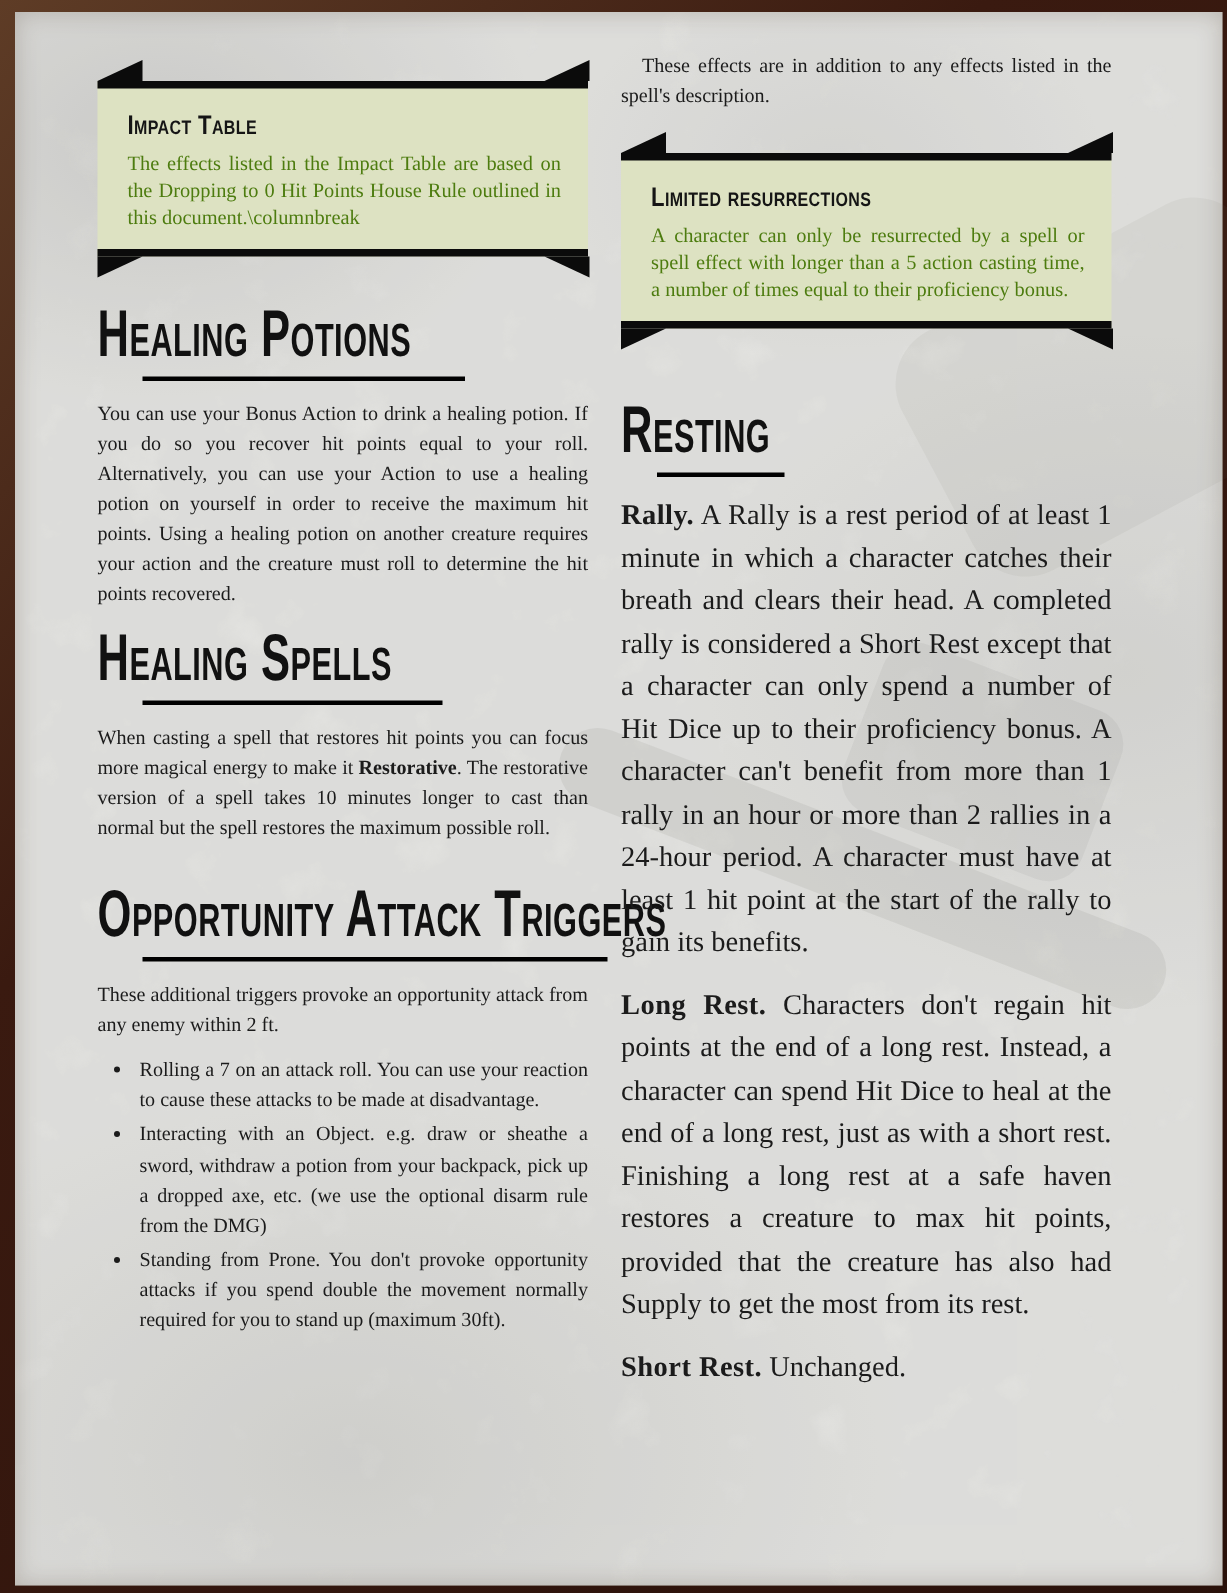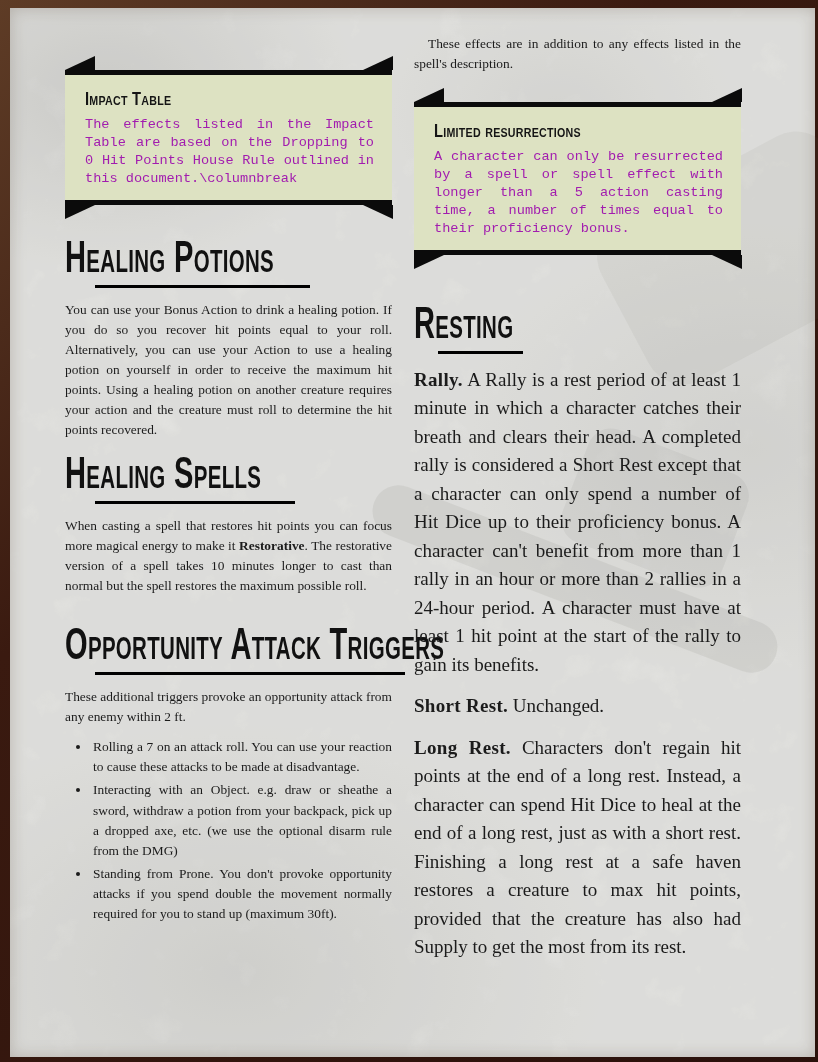--- a/index.html
+++ b/index.html
@@ -23,26 +23,26 @@
   .col-right{left:404px;top:26px;}
   p.body{font-size:13.4px;line-height:1.5;text-align:justify;margin:0 0 10px 0;}
   p.indent{text-indent:14px;}
   
   h2.disp{margin:0;font-family:"Liberation Sans", sans-serif;font-weight:600;
     font-variant:small-caps;font-size:44px;line-height:1.0;color:#111;
     letter-spacing:.5px;transform:scaleX(.66);transform-origin:left center;white-space:nowrap;}
   .rule{height:3px;background:#000;margin:6px 0 12px 30px;}
   
   .note{position:relative;background:#dde2c2;border-top:5px solid #0b0b0b;border-bottom:5px solid #0b0b0b;
-    padding:12px 18px 12px 20px;margin:40px 0 30px 0;}
+    padding:12px 18px 12px 20px;margin:24px 0 30px 0;}
   .note-title{font-family:"Liberation Sans", sans-serif;font-weight:700;font-variant:small-caps;
     font-size:18px;color:#151515;letter-spacing:.3px;transform:scaleX(.82);transform-origin:left center;
     margin:2px 0 6px 0;white-space:nowrap;}
-  .note-body{font-family:Liberation Mono, monospace;font-size:13.6px;line-height:1.32;
-    text-align:justify;color:#a21caf;margin:0;}
+  .note-body{font-family:Liberation Serif, serif;font-size:13.6px;line-height:1.32;
+    text-align:justify;color:#4d7c0f;margin:0;}
   .fin{position:absolute;width:0;height:0;}
   .fin-tl{top:-19px;left:0;border-bottom:14px solid #0b0b0b;border-left:30px solid transparent;}
   .fin-tr{top:-19px;right:-1px;border-bottom:14px solid #0b0b0b;border-left:30px solid transparent;}
   .fin-bl{bottom:-19px;left:0;border-top:14px solid #0b0b0b;border-right:30px solid transparent;}
   .fin-br{bottom:-19px;right:-1px;border-top:14px solid #0b0b0b;border-left:30px solid transparent;}
   ul.bullets{margin:10px 0 12px 26px;padding:0;font-size:13.4px;line-height:1.5;}
   ul.bullets li{margin:0 0 3px 0;text-align:justify;padding-left:2px;}
   .entry{font-size:19px;line-height:1.5;text-align:justify;margin:0 0 13px 0;}
   .entry b{letter-spacing:.3px;}
   .em-bi{font-weight:bold;}
@@ -109,17 +109,17 @@
       <span class="fin fin-bl"></span>
       <span class="fin fin-br"></span>
       <div class="note-title">Limited resurrections</div>
       <p class="note-body">A character can only be resurrected by a spell or spell effect with longer than a 5 action casting time, a number of times equal to their proficiency bonus.</p>
     </div>
 
     <section style="margin-top:46px">
       <h2 class="disp">Resting</h2>
       <div class="rule" style="width:85px;margin-left:24px"></div>
       <p class="entry"><b>Rally.</b> <span>A Rally is a rest period of at least 1 minute in which a character catches their breath and clears their head. A completed rally is considered a Short Rest except that a character can only spend a number of Hit Dice up to their proficiency bonus. A character can't benefit from more than 1 rally in an hour or more than 2 rallies in a 24-hour period. A character must have at least 1 hit point at the start of the rally to gain its benefits.</span></p>
+      <p class="entry"><b>Long Rest.</b> <span>Characters don't regain hit points at the end of a long rest. Instead, a character can spend Hit Dice to heal at the end of a long rest, just as with a short rest. Finishing a long rest at a safe haven restores a creature to max hit points, provided that the creature has also had Supply to get the most from its rest.</span></p>
       <p class="entry"><b>Short Rest.</b> <span>Unchanged.</span></p>
-      <p class="entry"><b>Long Rest.</b> <span>Characters don't regain hit points at the end of a long rest. Instead, a character can spend Hit Dice to heal at the end of a long rest, just as with a short rest. Finishing a long rest at a safe haven restores a creature to max hit points, provided that the creature has also had Supply to get the most from its rest.</span></p>
     </section>
   </div>
 </div>
 
 </body></html>

